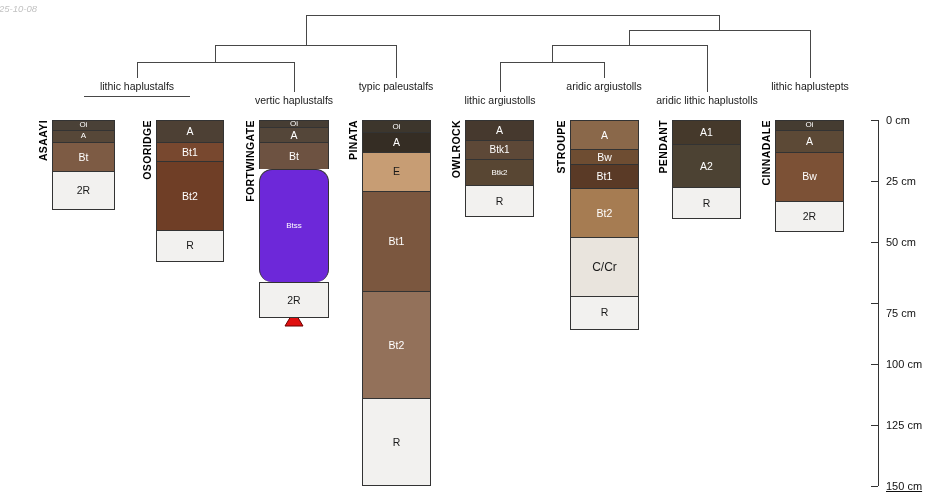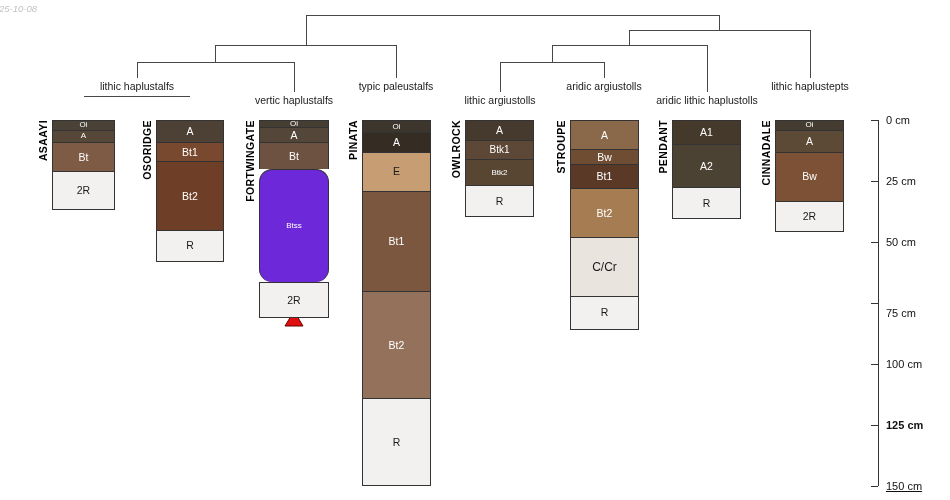--- a/index.html
+++ b/index.html
@@ -125,16 +125,16 @@
         <div class="layer" style="height: 31.72px; background: rgb(242, 241, 239); color: rgb(26, 26, 26);">2R</div>
       </div>
       <div class="pname" style="left: 760px; top: 120px;">CINNADALE</div>
     </div>
   <div id="axis-labels">
       <div class="ticklab" style="left: 886px; top: 113.5px;">0 cm</div>
       <div class="ticklab" style="left: 886px; top: 174.5px;">25 cm</div>
       <div class="ticklab" style="left: 886px; top: 235.5px;">50 cm</div>
       <div class="ticklab" style="left: 886px; top: 307px;">75 cm</div>
       <div class="ticklab" style="left: 886px; top: 357.5px;">100 cm</div>
-      <div class="ticklab" style="left: 886px; top: 418.5px; font-weight: bold;">125 cm</div>
+      <div class="ticklab" style="left: 886px; top: 418.5px;">125 cm</div>
       <div class="ticklab" style="left: 886px; top: 479.5px; text-decoration: underline;">150 cm</div>
     </div>
 </div>
 
 </body></html>

